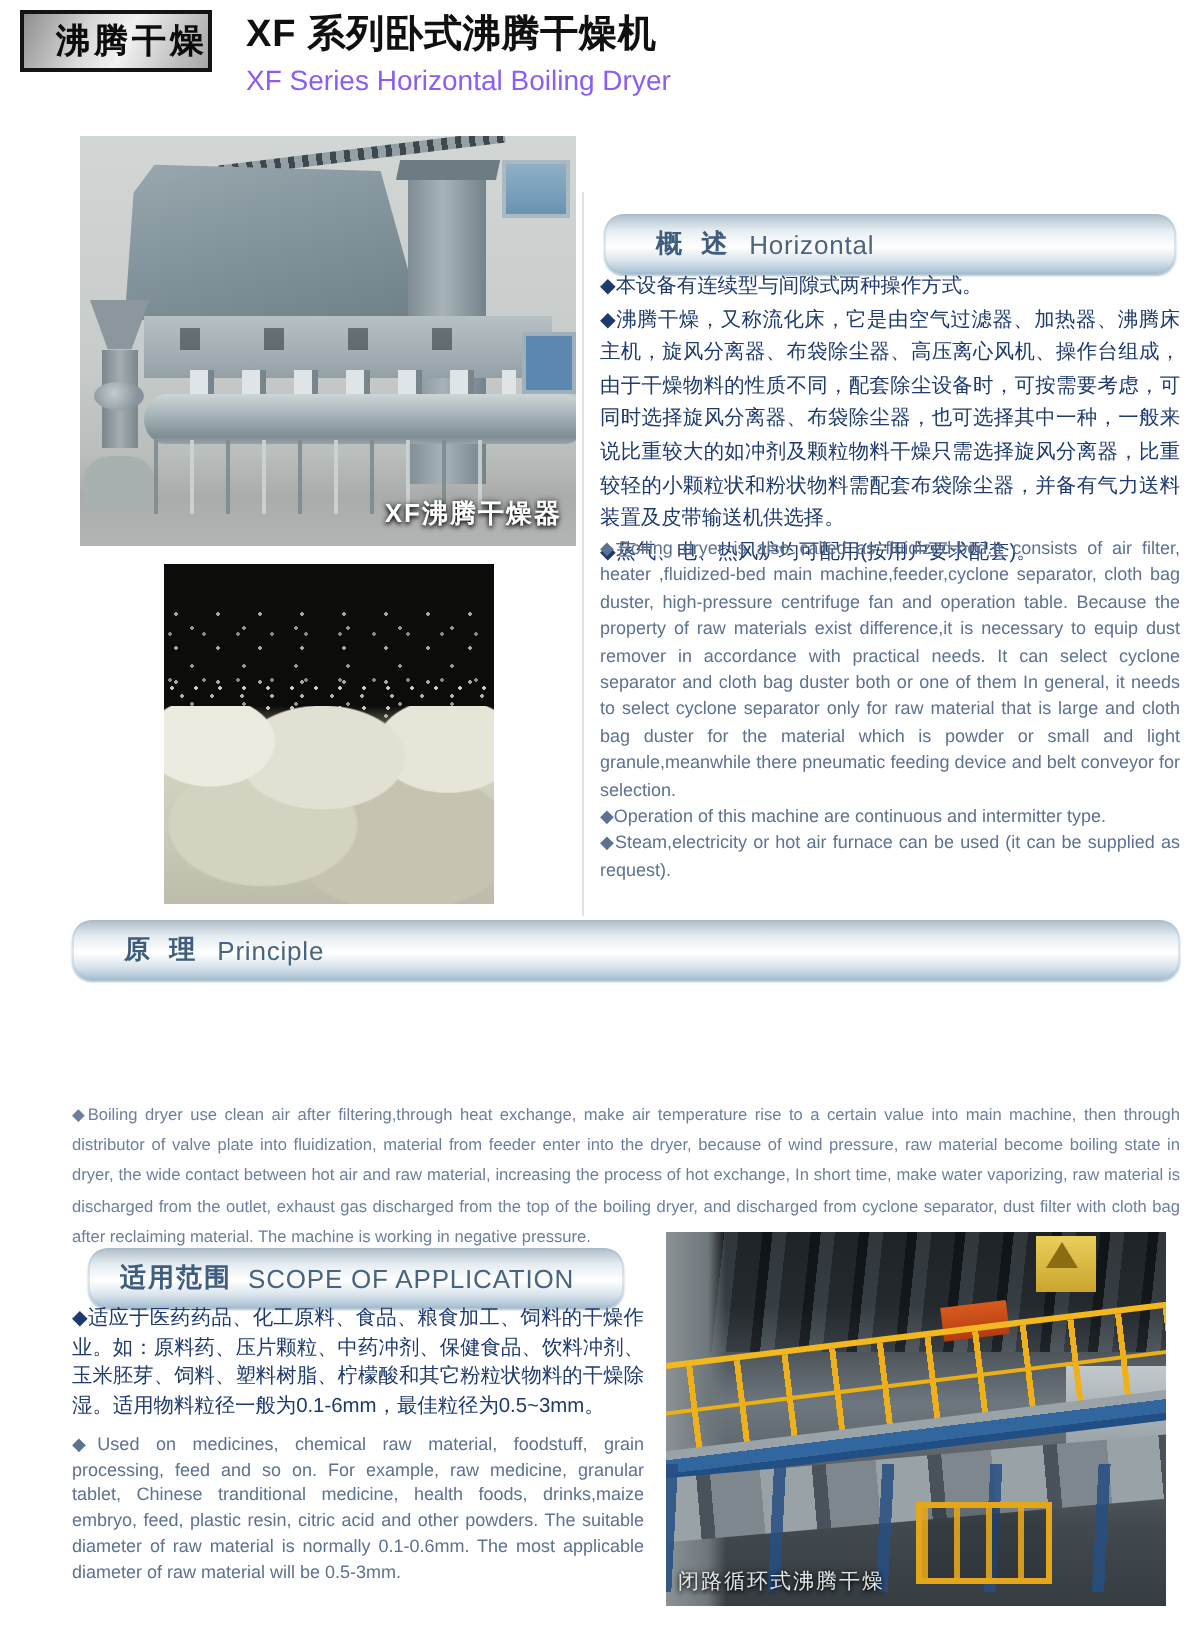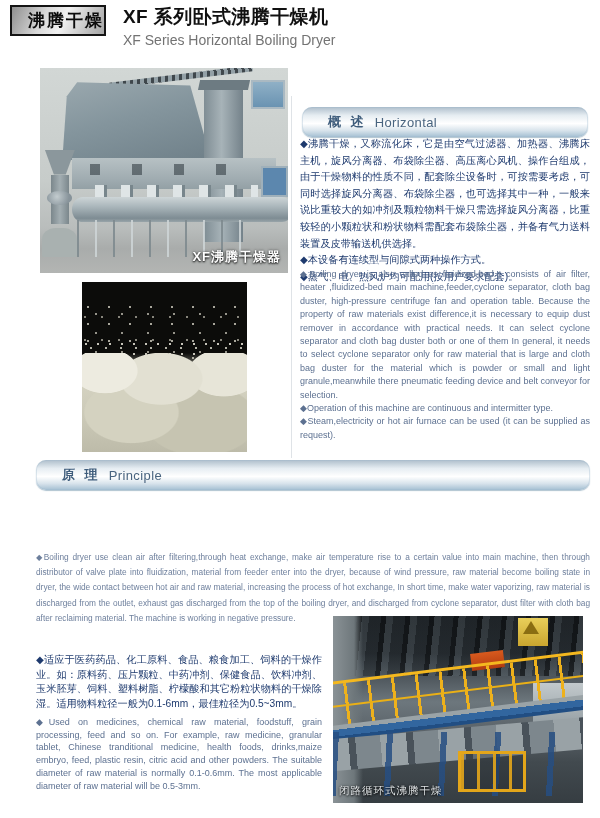--- a/index.html
+++ b/index.html
@@ -6,21 +6,21 @@
   .page{position:relative;width:600px;height:818px;background:#ffffff;overflow:hidden;
         font-family:"Liberation Sans","DejaVu Sans",sans-serif;}
 
   
   .cat-box{position:absolute;left:10px;top:5px;width:96px;height:31px;border:2px solid #141414;
            background:linear-gradient(115deg,#8f8f8f 0%,#d9d9d9 35%,#f1f1f1 55%,#bdbdbd 85%,#a6a6a6 100%);
            display:flex;align-items:center;justify-content:flex-end;box-sizing:border-box;}
   .cat-text{font-weight:bold;font-size:17px;color:#0c0c0c;letter-spacing:2px;}
   .title-block{position:absolute;left:123px;top:4px;}
   .title{font-size:19px;font-weight:bold;color:#101010;letter-spacing:.4px;}
-  .subtitle{font-size:14px;color:#737373;margin-top:2px;}
+  .subtitle{font-size:14px;color:#8b5cf6;margin-top:2px;}
 
   .fold-line{position:absolute;left:291px;top:96px;width:1px;height:362px;background:#dfe3e7;}
 
   
   .sec-bar{position:absolute;height:30px;border-radius:10px;display:flex;align-items:center;
            background:linear-gradient(180deg,#aebecb 0%,#e6edf2 28%,#ffffff 55%,#d9e4ec 78%,#a4bfd2 100%);
            box-shadow:0 1px 1px rgba(110,145,170,.55), inset 0 0 0 1px rgba(160,185,205,.35);}
   .bar-cn{font-size:13px;font-weight:bold;color:#3f5d7c;letter-spacing:3px;margin-left:26px;white-space:nowrap;}
   .bar-en{font-size:13px;color:#49647f;margin-left:8px;letter-spacing:.4px;white-space:nowrap;}
   .bar-desc{left:302px;top:107px;width:286px;}
@@ -172,38 +172,42 @@
     <div class="p2-spray"></div>
     <div class="p2-spray2"></div>
     <div class="p2-powder"></div>
   </div>
 
   <div class="sec-bar bar-desc">
     <span class="bar-cn">概 述</span>
     <span class="bar-en">Horizontal</span>
   </div>
   <div class="txt cn-txt desc-cn">
+    <p>◆本设备有连续型与间隙式两种操作方式。</p>
     <p>◆沸腾干燥，又称流化床，它是由空气过滤器、加热器、沸腾床主机，旋风分离器、布袋除尘器、高压离心风机、操作台组成，由于干燥物料的性质不同，配套除尘设备时，可按需要考虑，可同时选择旋风分离器、布袋除尘器，也可选择其中一种，一般来说比重较大的如冲剂及颗粒物料干燥只需选择旋风分离器，比重较轻的小颗粒状和粉状物料需配套布袋除尘器，并备有气力送料装置及皮带输送机供选择。</p>
-    <p>◆本设备有连续型与间隙式两种操作方式。</p>
     <p>◆蒸气、电、热风炉均可配用(按用户要求配套)。</p>
   </div>
   <div class="txt en-txt desc-en">
     <p>◆Boiling dryer is also called as fluidized-bed.It consists of air filter, heater ,fluidized-bed main machine,feeder,cyclone separator, cloth bag duster, high-pressure centrifuge fan and operation table. Because the property of raw materials exist difference,it is necessary to equip dust remover in accordance with practical needs. It can select cyclone separator and cloth bag duster both or one of them In general, it needs to select cyclone separator only for raw material that is large and cloth bag duster for the material which is powder or small and light granule,meanwhile there pneumatic feeding device and belt conveyor for selection.</p>
     <p>◆Operation of this machine are continuous and intermitter type.</p>
     <p>◆Steam,electricity or hot air furnace can be used (it can be supplied as request).</p>
   </div>
 
   <div class="sec-bar bar-prin">
     <span class="bar-cn">原 理</span>
     <span class="bar-en">Principle</span>
   </div>
   <div class="txt en-txt prin-en">
     <p>◆Boiling dryer use clean air after filtering,through heat exchange, make air temperature rise to a certain value into main machine, then through distributor of valve plate into fluidization, material from feeder enter into the dryer, because of wind pressure, raw material become boiling state in dryer, the wide contact between hot air and raw material, increasing the process of hot exchange, In short time, make water vaporizing, raw material is discharged from the outlet, exhaust gas discharged from the top of the boiling dryer, and discharged from cyclone separator, dust filter with cloth bag after reclaiming material. The machine is working in negative pressure.</p>
   </div>
 
+  <div class="sec-bar bar-scope">
+    <span class="bar-cn">适用范围</span>
+    <span class="bar-en">SCOPE OF APPLICATION</span>
+  </div>
   <div class="txt cn-txt scope-cn">
     <p>◆适应于医药药品、化工原料、食品、粮食加工、饲料的干燥作业。如：原料药、压片颗粒、中药冲剂、保健食品、饮料冲剂、玉米胚芽、饲料、塑料树脂、柠檬酸和其它粉粒状物料的干燥除湿。适用物料粒径一般为0.1-6mm，最佳粒径为0.5~3mm。</p>
   </div>
   <div class="txt en-txt scope-en">
     <p>◆Used on medicines, chemical raw material, foodstuff, grain processing, feed and so on. For example, raw medicine, granular tablet, Chinese tranditional medicine, health foods, drinks,maize embryo, feed, plastic resin, citric acid and other powders. The suitable diameter of raw material is normally 0.1-0.6mm. The most applicable diameter of raw material will be 0.5-3mm.</p>
   </div>
 
   <div class="photo photo3">
     <div class="p3-ceiling"></div>
     <div class="p3-leftwall"></div>

